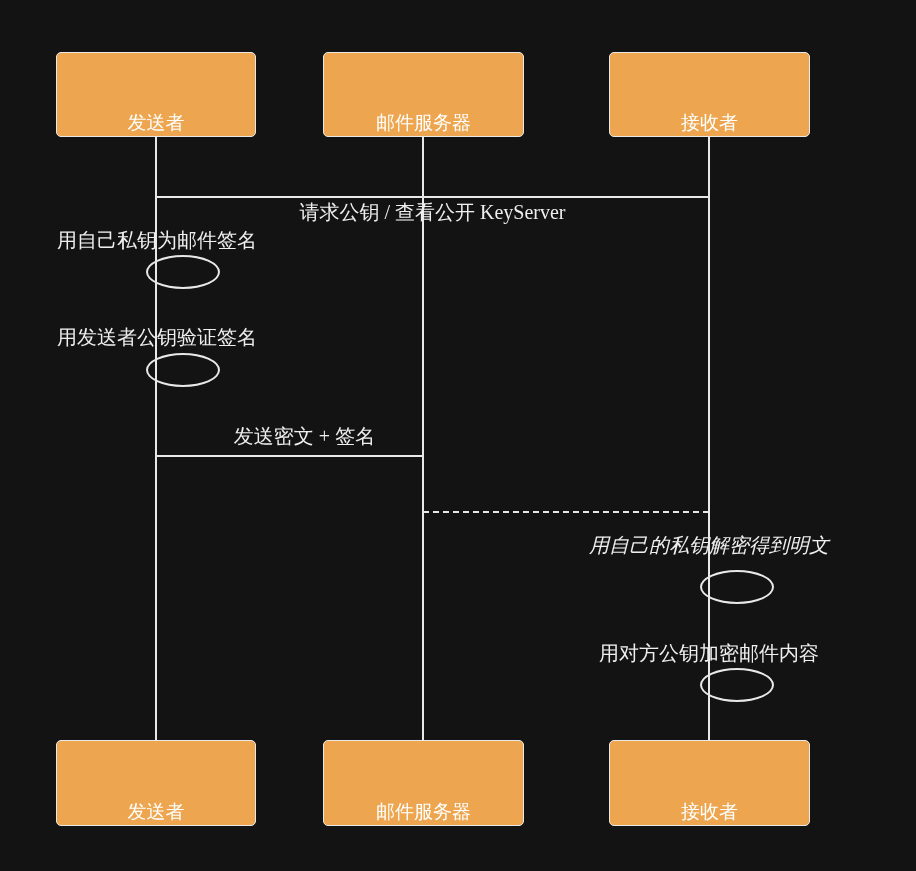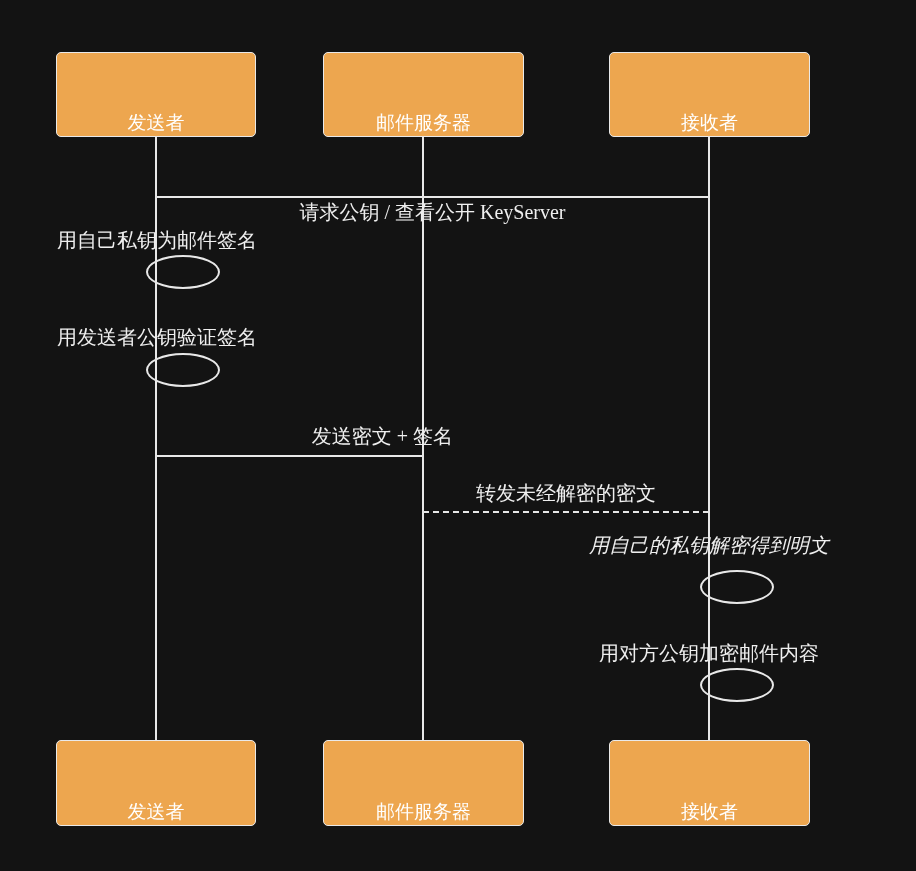--- a/index.html
+++ b/index.html
@@ -88,24 +88,23 @@
 
   <div class="msg-label" style="left:156px; top:163px; width:553px;margin-top:36px;">请求公钥 / 查看公开 KeyServer</div>
   <div class="msg-line" style="left:156px; top:196px; width:553px;"></div>
 
   <div class="msg-label" style="left:7px; top:227px; width:300px;">用自己私钥为邮件签名</div>
   <div class="self-loop" style="left:146px; top:255px;"></div>
 
   <div class="msg-label" style="left:7px; top:324px; width:300px;">用发送者公钥验证签名</div>
   <div class="self-loop" style="left:146px; top:353px;"></div>
 
-  <div class="msg-label" style="left:156px; top:423px; width:297px;text-align:right;">发送密文 + 签名</div>
+  <div class="msg-label" style="left:156px; top:423px; width:297px;">发送密文 + 签名</div>
   <div class="msg-line" style="left:156px; top:455px; width:267px;"></div>
 
-  <div class="msg-label" style="left:423px; top:480px; width:286px;">转发未经解密的密文</div>
   <div class="msg-line dashed" style="left:423px; top:511px; width:286px;"></div>
 
   <div class="msg-label" style="left:559px; top:532px; width:300px;font-style:italic;">用自己的私钥解密得到明文</div>
   <div class="self-loop" style="left:700px; top:570px;"></div>
 
   <div class="msg-label" style="left:559px; top:640px; width:300px;">用对方公钥加密邮件内容</div>
   <div class="self-loop" style="left:700px; top:668px;"></div>
 
   <div class="actor" style="left:56px; top:740px; height:86px;">
     <span>发送者</span>

